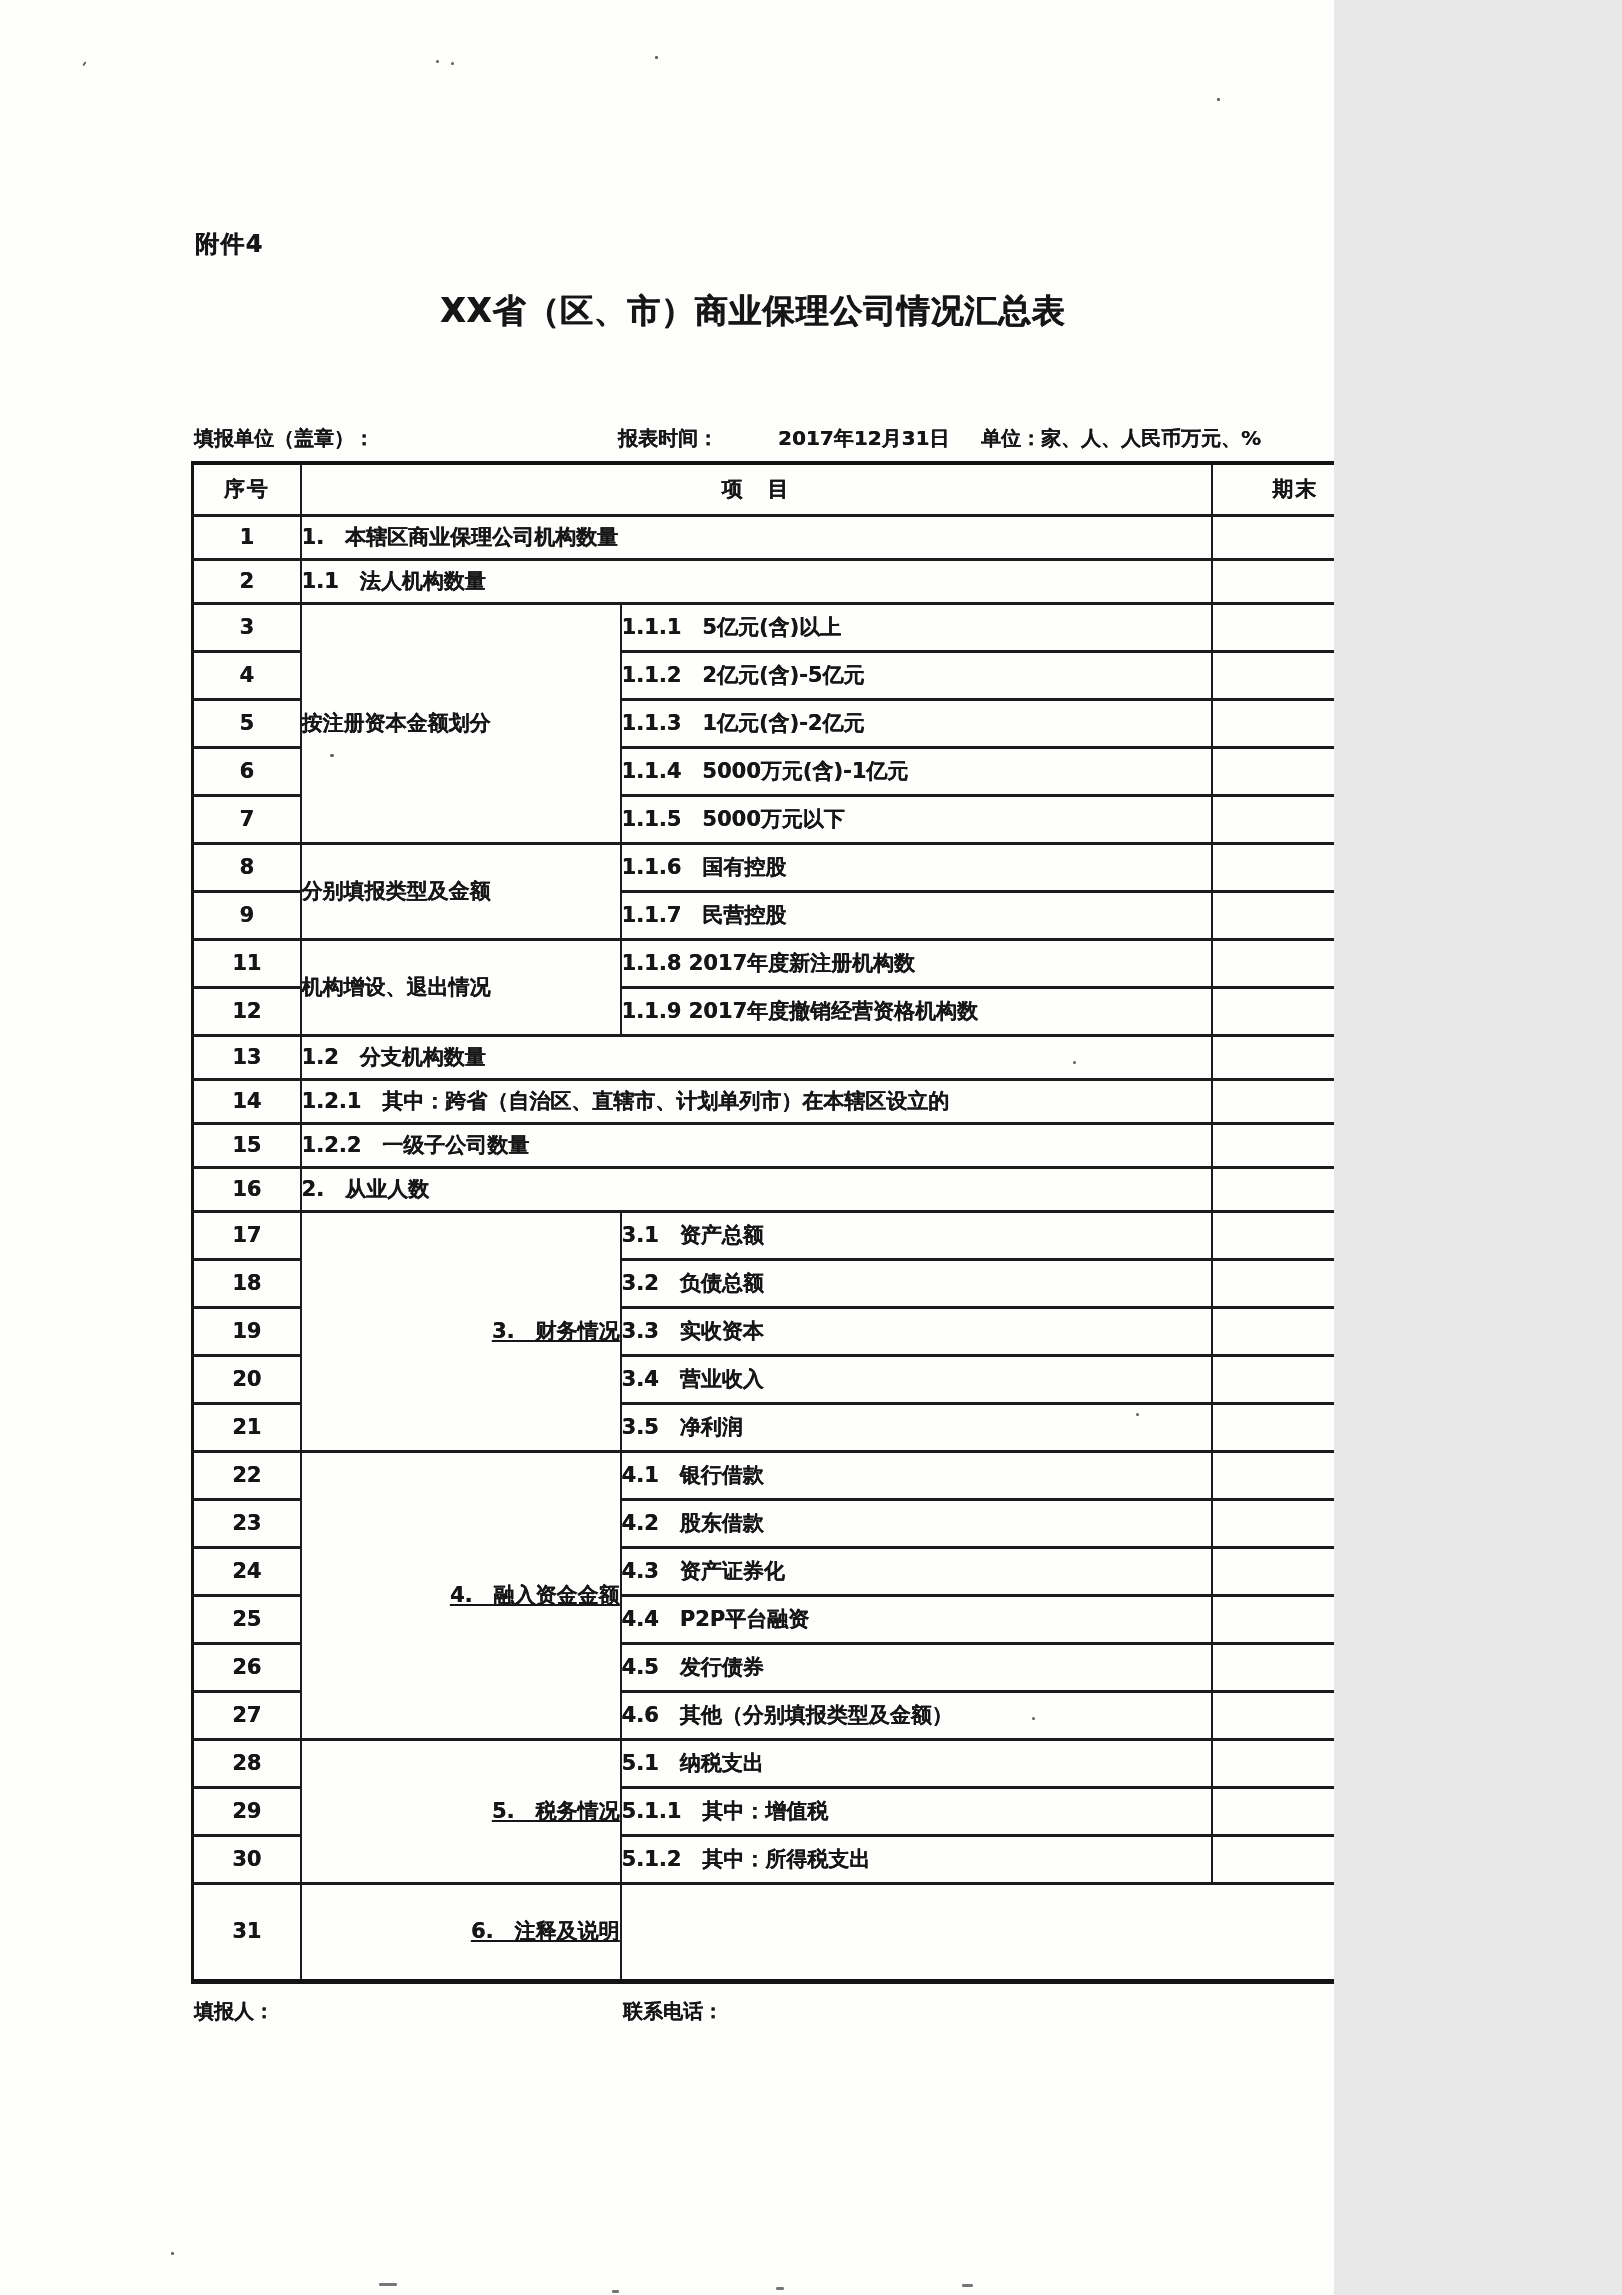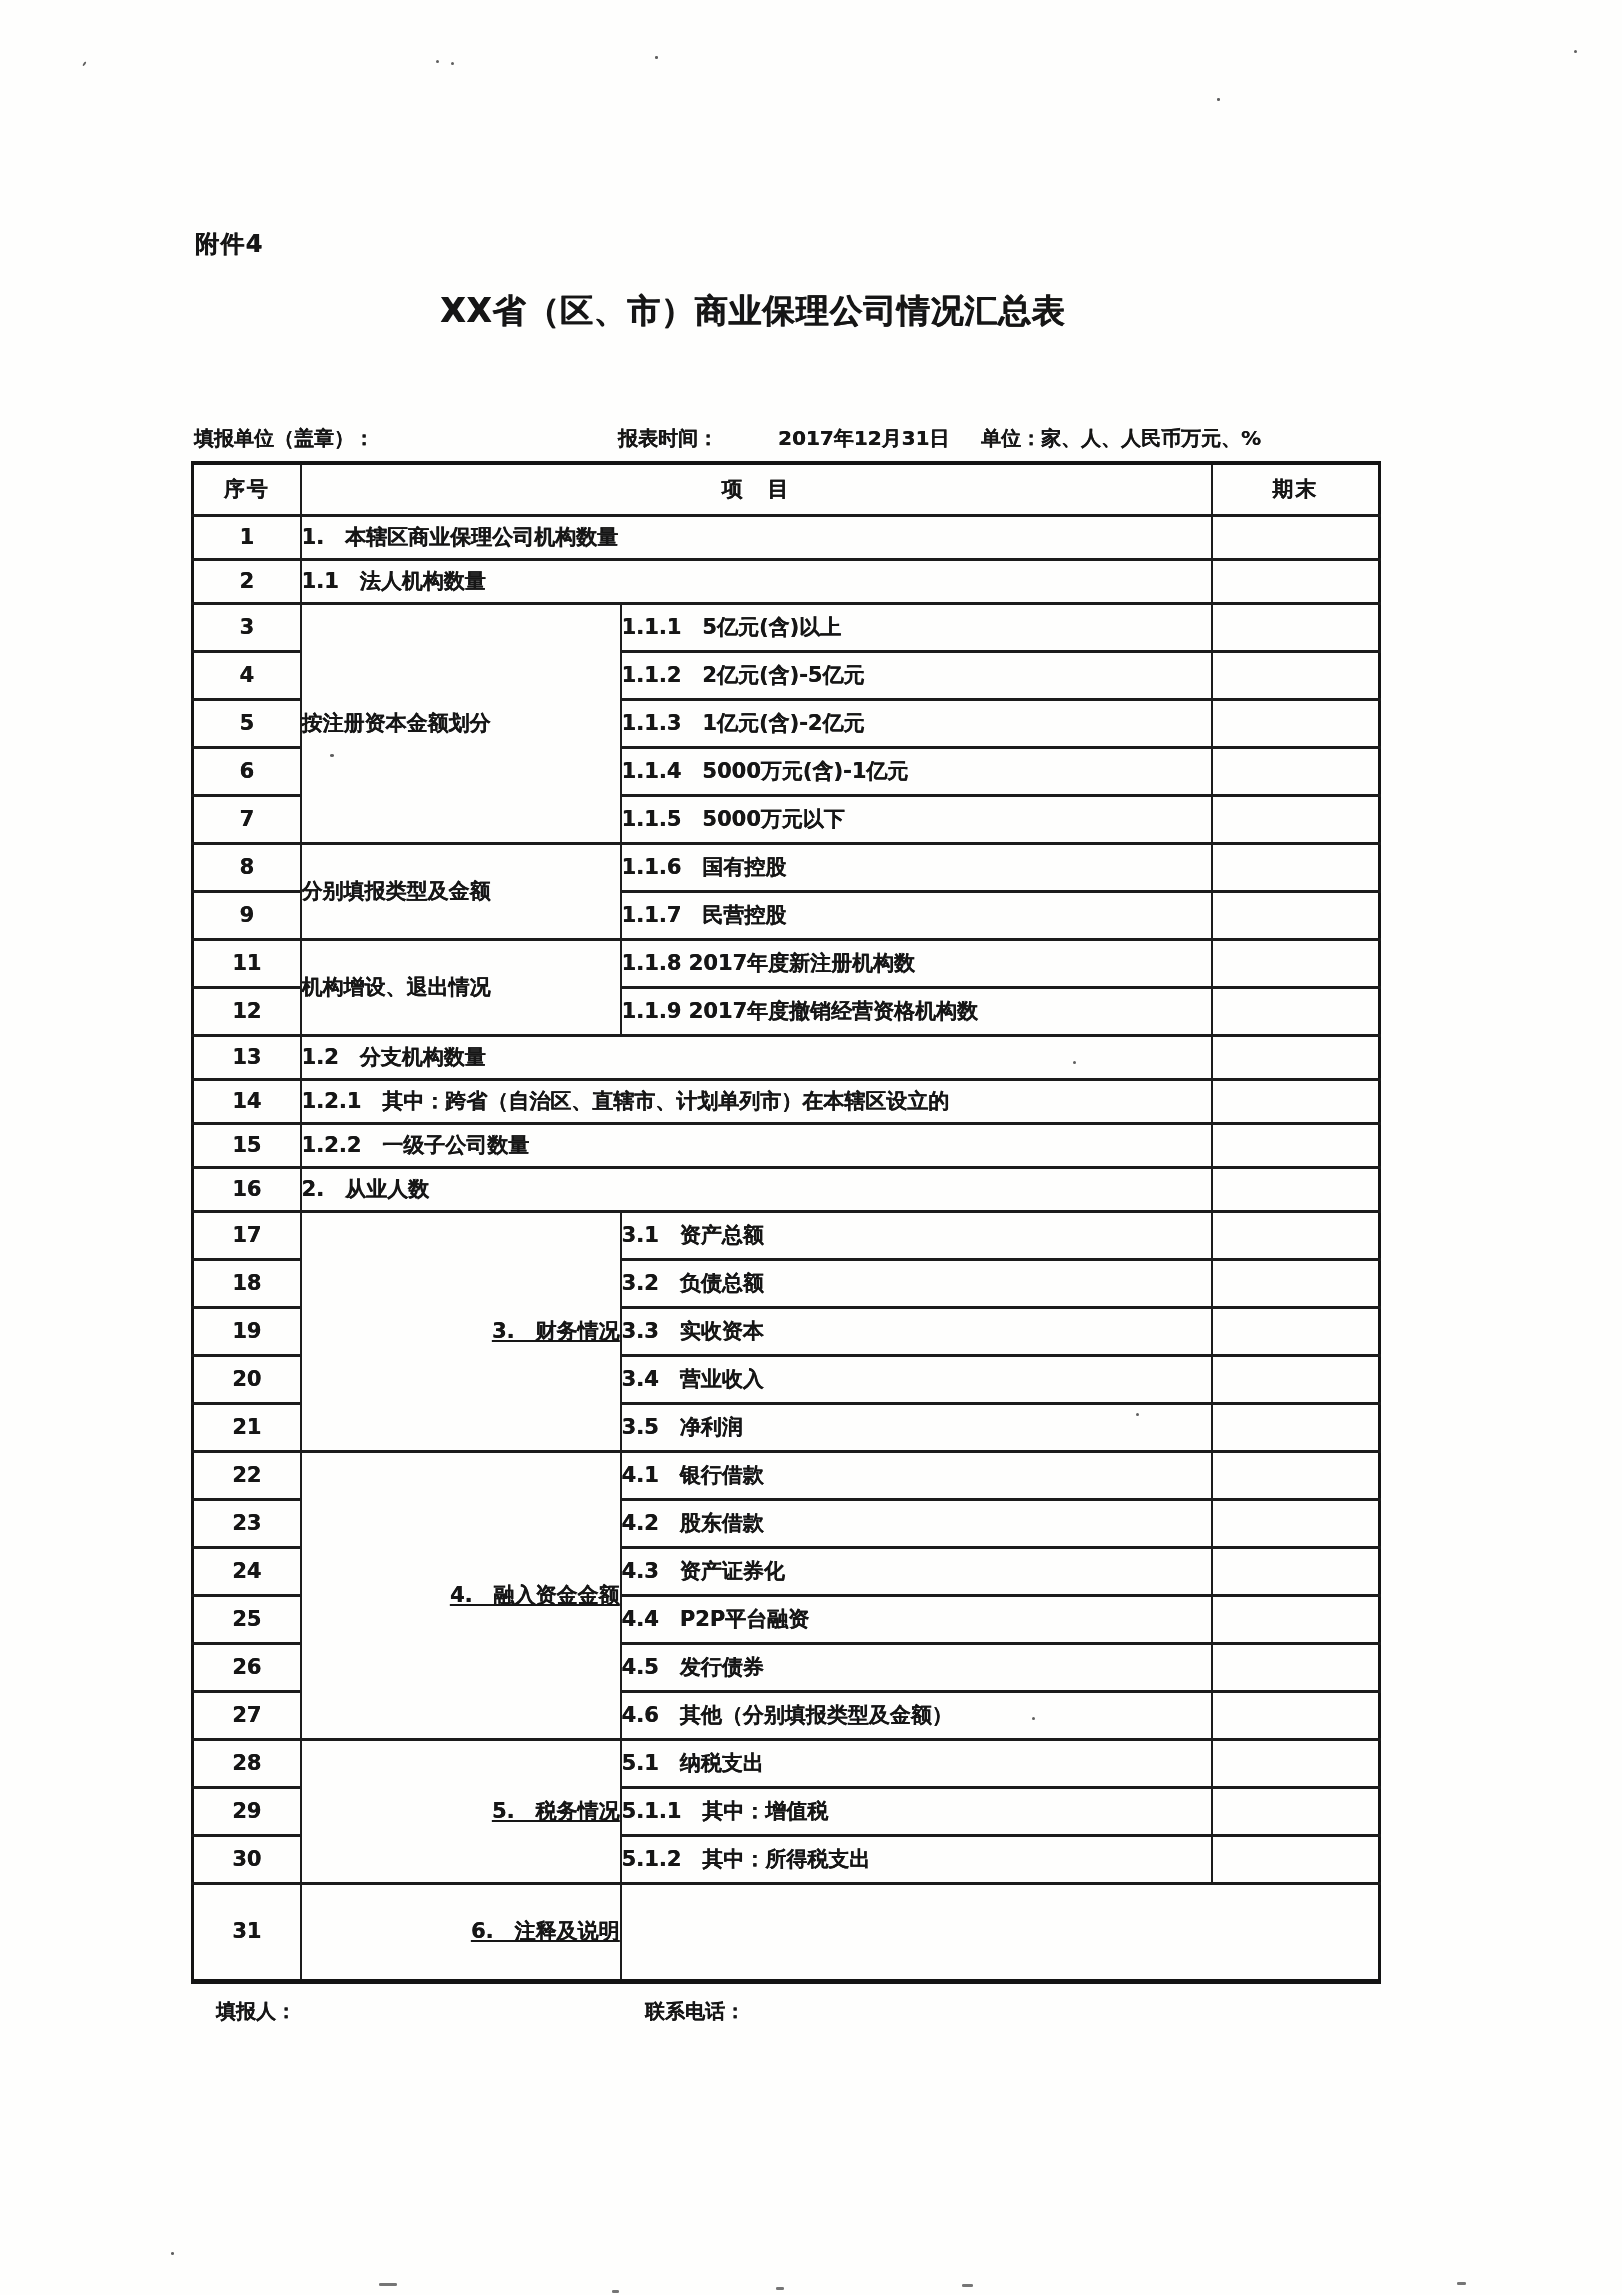--- a/index.html
+++ b/index.html
@@ -2,21 +2,21 @@
 <html style="font-size:10.5px"><head>
 <meta charset="utf-8">
 <style>
   html, body {
     margin: 0;
     padding: 0;
     background: #e8e8e8;
   }
   .page {
     position: relative;
-    width: 1622px;
+    width: 1334px;
     height: 2295px;
     background: #fefefd;
     overflow: hidden;
     font-family: "DejaVu Sans", sans-serif;
     color: #161616;
     -webkit-font-smoothing: antialiased;
   }
   .attachment {
     position: absolute;
     left: 195px;
@@ -101,21 +101,20 @@
     top: 1998px;
     left: 0;
     width: 1622px;
     font-size: 20px;
     font-weight: bold;
   }
   .footer span {
     position: absolute;
     white-space: nowrap;
     text-shadow: 0.3px 0 0 currentColor;
-    margin-left: 22px;
   }
   .footer .f-name  { left: 194px; }
   .footer .f-phone { left: 623px; }
 
   .speck {
     position: absolute;
     background: #2a2a2a;
     border-radius: 50%;
     opacity: 0.75;
   }

